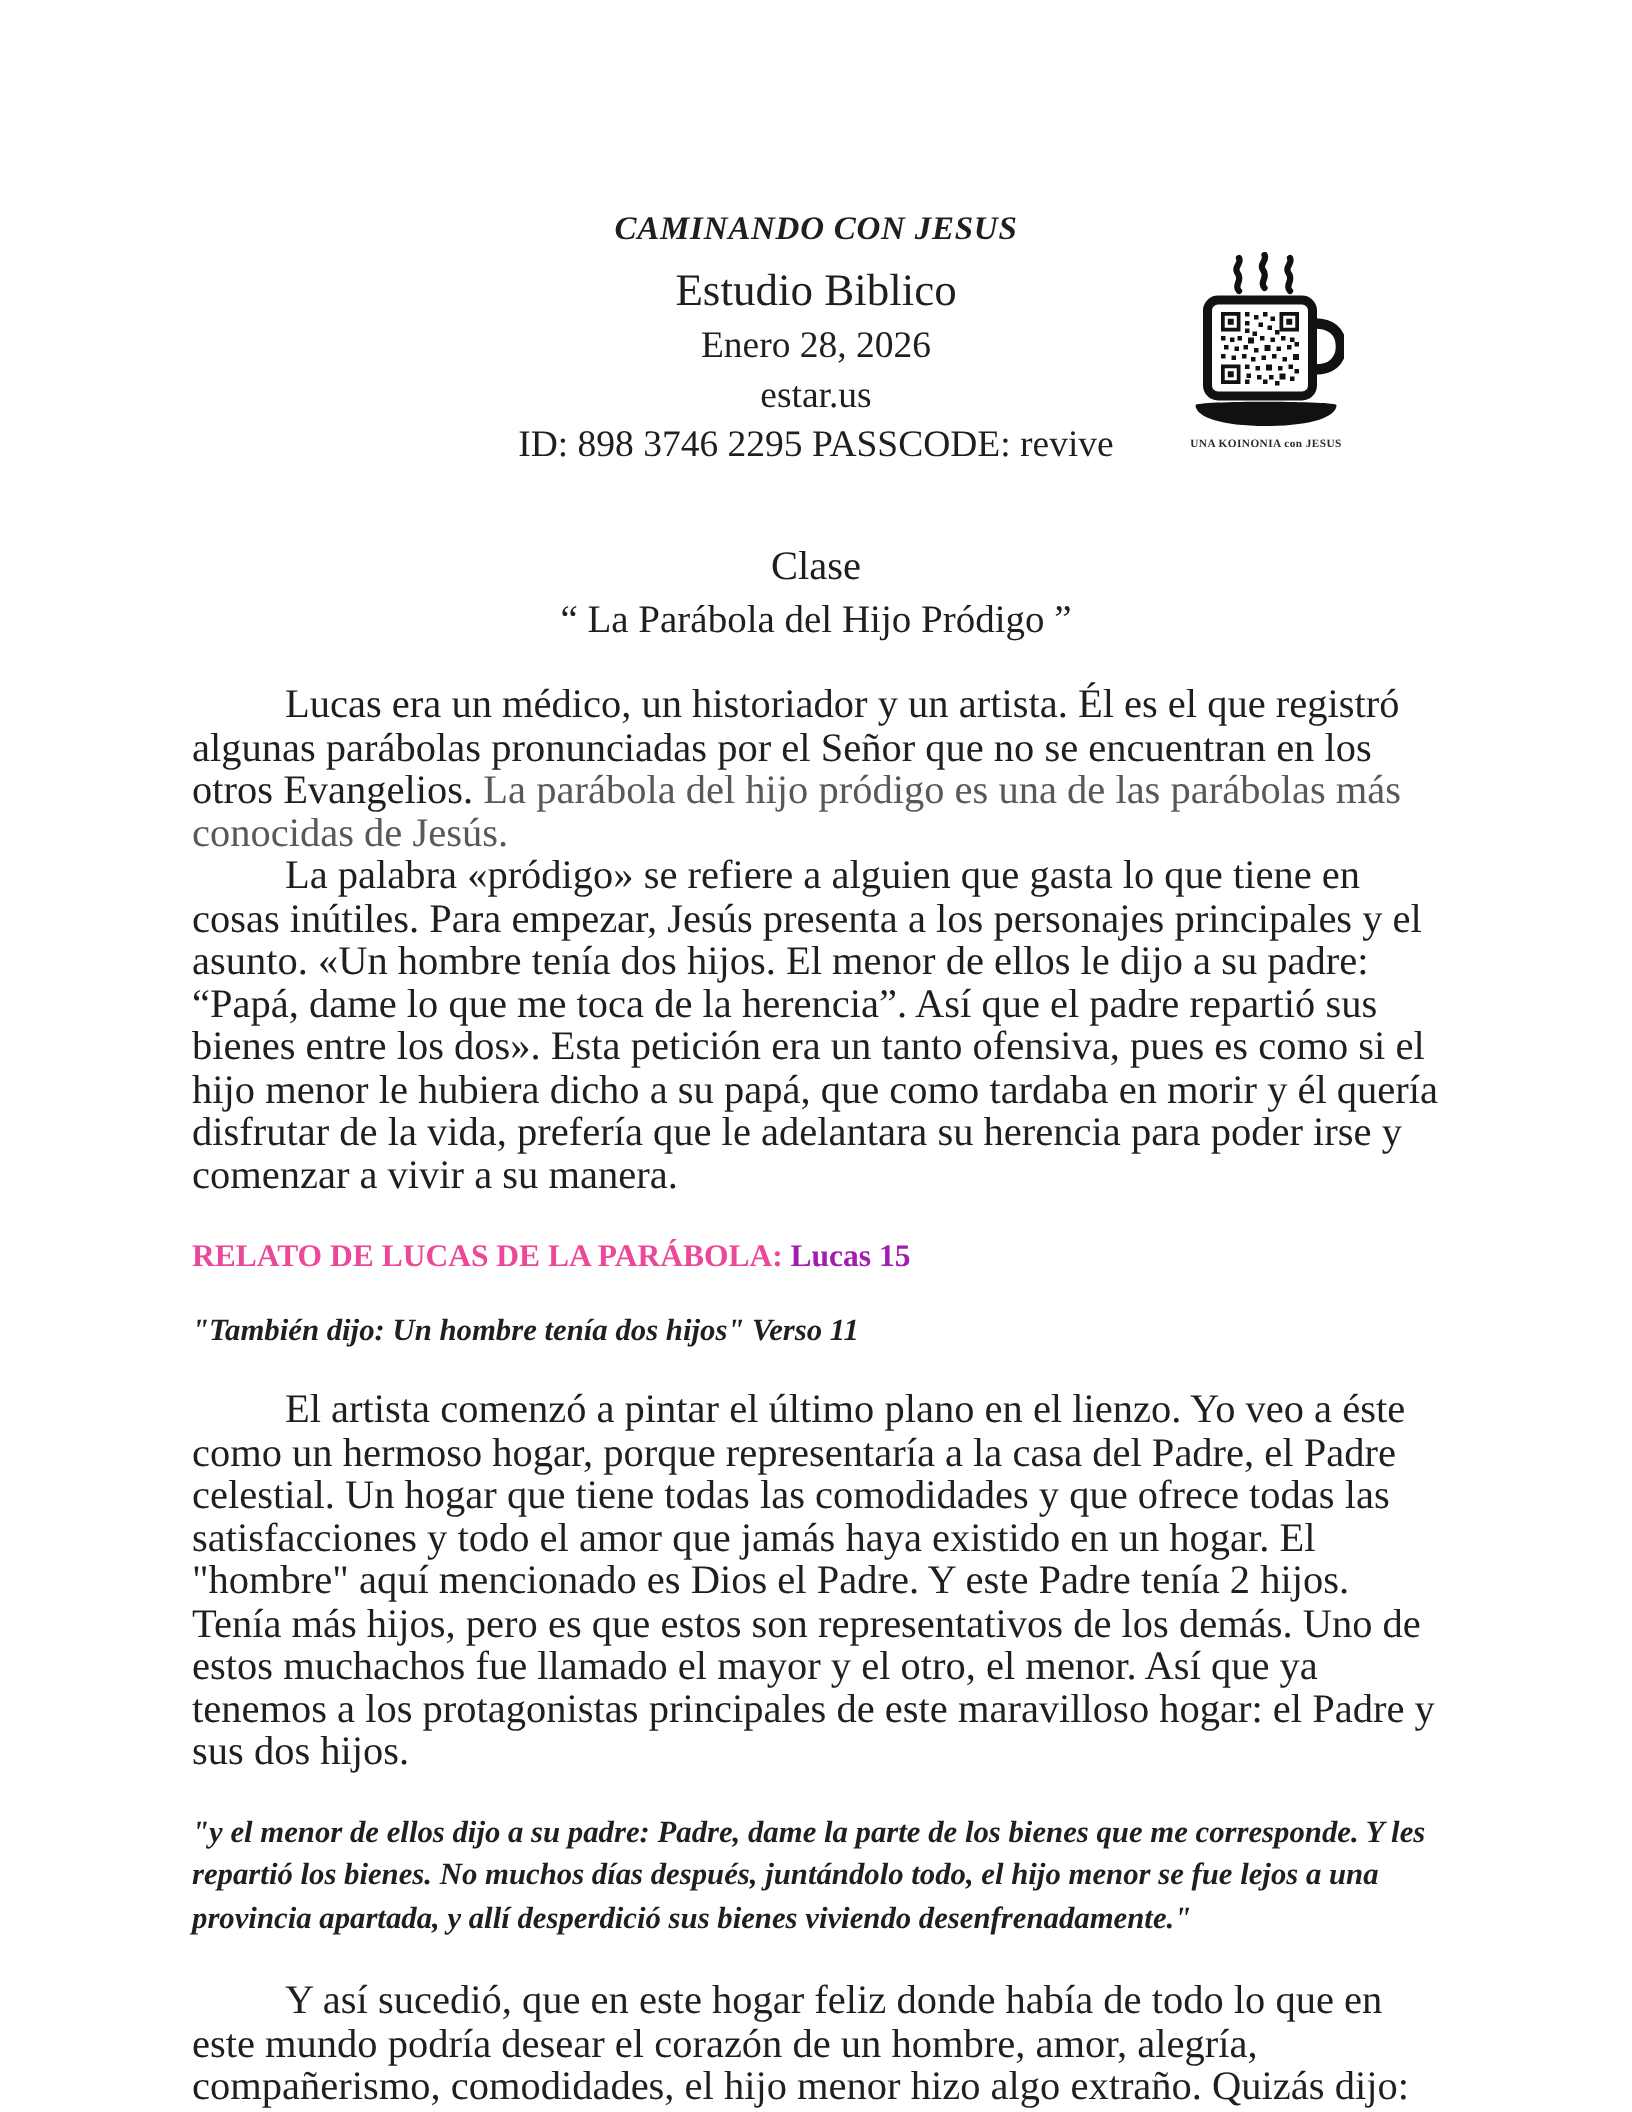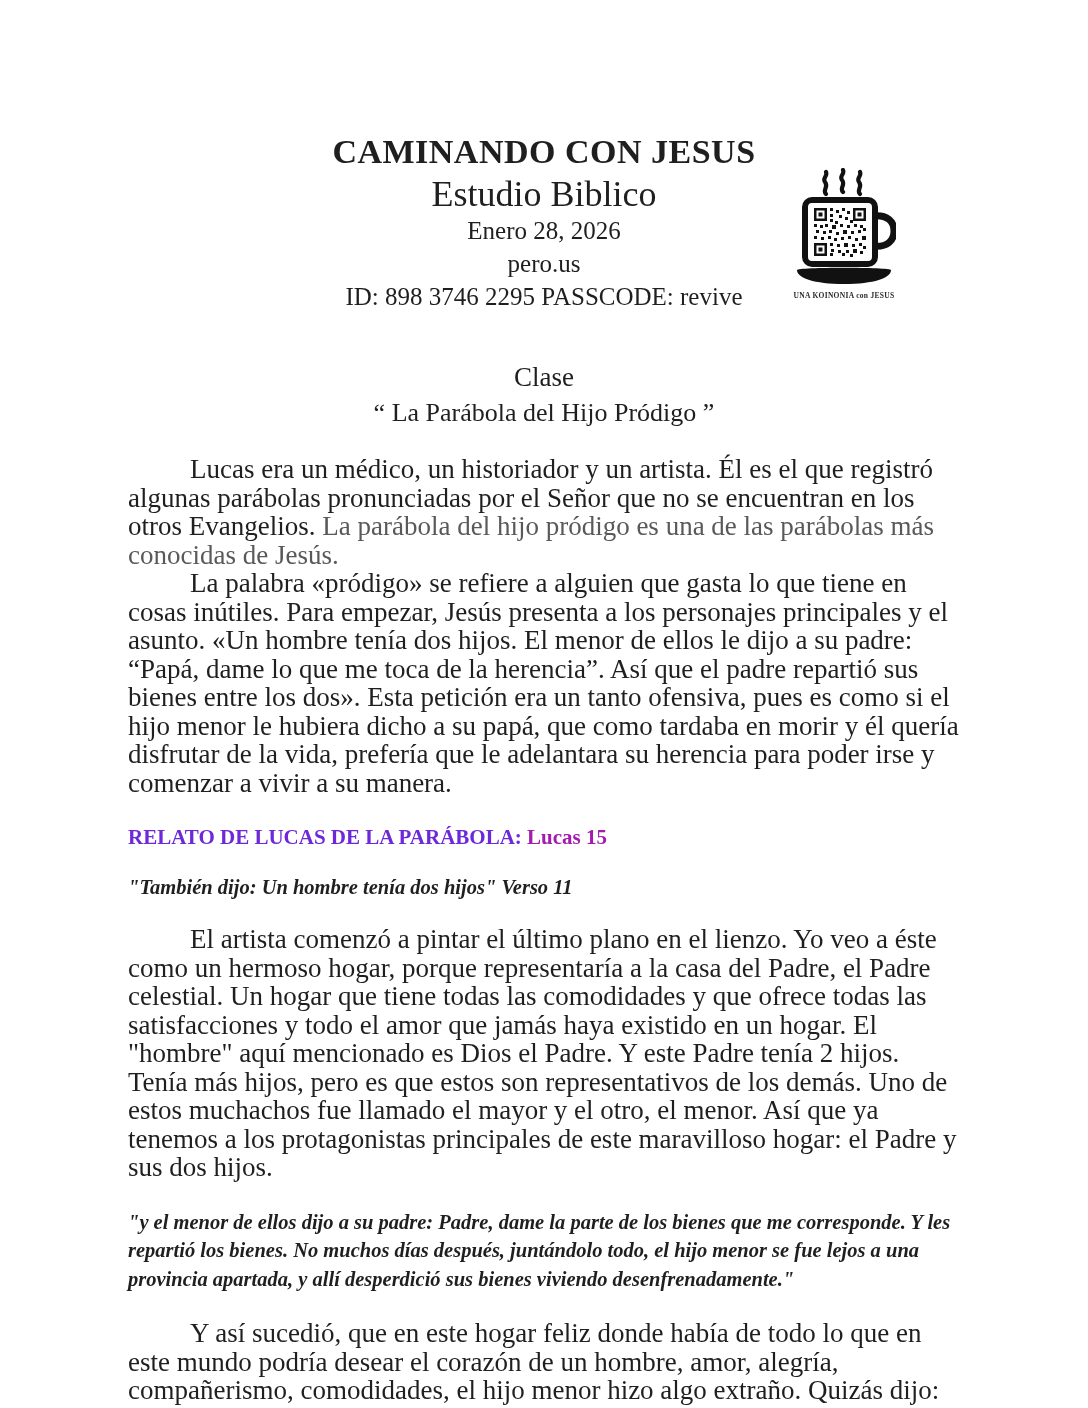--- a/index.html
+++ b/index.html
@@ -7,22 +7,22 @@
     position: relative;
     width: 1088px;
     height: 1408px;
     margin: 0 auto;
     background: #ffffff;
     font-family: "Liberation Serif", "DejaVu Serif", serif;
     color: #1f1f1f;
     overflow: hidden;
   }
   .header { text-align: center; padding-top: 130px; }
-  .title   { font-size: 34px; font-weight: bold; line-height: 44px; letter-spacing: 0.5px; }
-  .subtitle{ font-size: 36px; line-height: 40px; }
+  .title   { font-size: 22px; font-weight: bold; line-height: 44px; letter-spacing: 0.5px; font-style: italic; }
+  .subtitle{ font-size: 30px; line-height: 40px; }
   .meta    { font-size: 25px; line-height: 33px; }
 
   .logo-box {
     position: absolute;
     left: 790px;
     top: 168px;
     width: 108px;
     text-align: center;
     font-weight: bold;
   }
@@ -46,21 +46,21 @@
     font-size: 27px;
     line-height: 28.5px;
     margin: 0;
     text-align: left;
   }
   .indent { text-indent: 62px; }
   .first-para { margin-top: 24px; }
   .muted { color: #595959; }
 
   .relato-heading { margin-top: 28px; font-size: 21px; font-weight: bold; }
-  .relato-heading .label { color: #6d28d9; }
+  .relato-heading .label { color: #ec4899; }
   .relato-heading .ref { color: #a21caf; }
 
   .verse-heading {
     margin-top: 26px;
     font-size: 20.5px;
     font-weight: bold;
     font-style: italic;
   }
   .para-gap { margin-top: 26px; }
   .quote-block {
@@ -74,21 +74,21 @@
 </style>
 </head>
 <body>
 
 <div class="page">
 
   <div class="header">
     <div class="title">CAMINANDO CON JESUS</div>
     <div class="subtitle">Estudio Biblico</div>
     <div class="meta">Enero 28, 2026</div>
-    <div class="meta">pero.us</div>
+    <div class="meta">estar.us</div>
     <div class="meta">ID: 898 3746 2295 PASSCODE: revive</div>
   </div>
 
   <div class="logo-box">
     <span>
       <svg width="104" height="122" viewBox="0 0 104 122" xmlns="http://www.w3.org/2000/svg">
 
         <g stroke="#111" stroke-width="4.2" fill="none" stroke-linecap="round">
           <path d="M34 26 c-4 -4 3 -7 -1 -12 c-3 -4 3 -6 1 -10"></path>
           <path d="M51 24 c-4 -4 3 -7 -1 -12 c-3 -4 3 -6 1 -10"></path>

